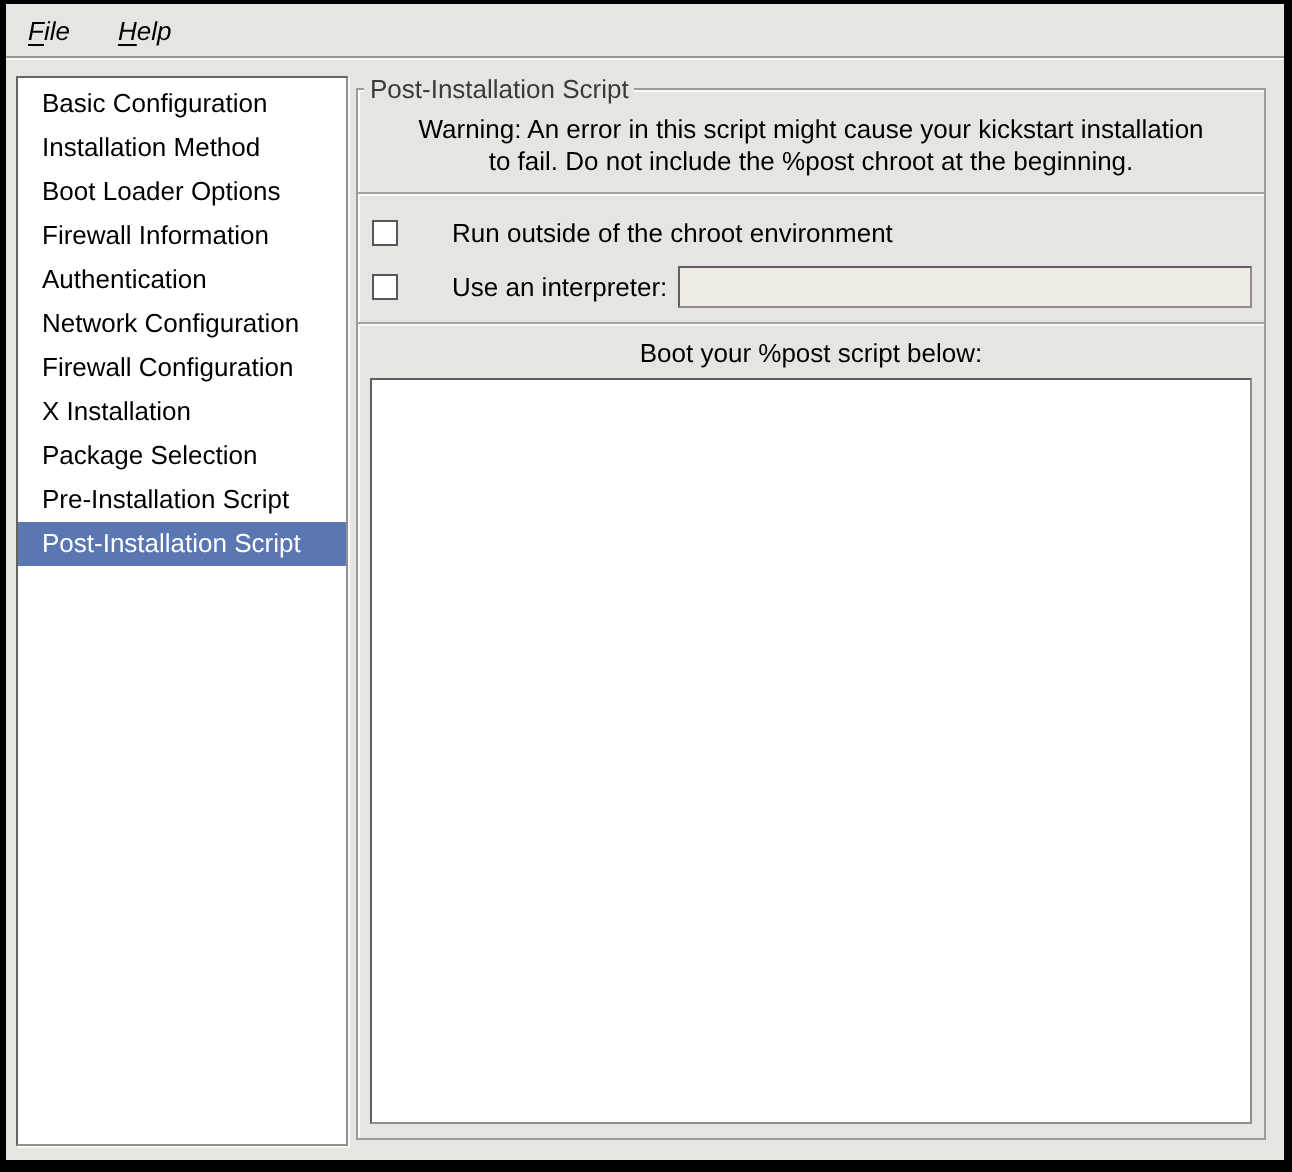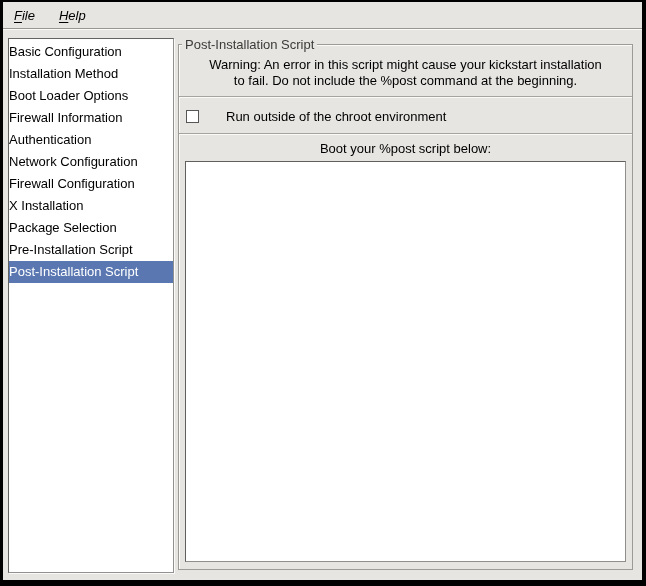--- a/index.html
+++ b/index.html
@@ -46,21 +46,21 @@
     border: 1px solid #919191;
     border-top-color: #636361;
     border-left-color: #636361;
     box-shadow: 1px 1px 0 #fbfaf8;
     padding-top: 2px;
     overflow: hidden;
   }
   .side-row {
     height: 22px;
     line-height: 22px;
-    padding-left: 0;
+    padding-left: 12px;
     white-space: nowrap;
     cursor: default;
   }
   .side-row.selected {
     background: #5a77b2;
     color: #ffffff;
   }
 
   
   .frame {
@@ -170,30 +170,35 @@
     <div class="side-row">Package Selection</div>
     <div class="side-row">Pre-Installation Script</div>
     <div class="side-row selected">Post-Installation Script</div>
   </div>
 
   <div class="frame">
     <span class="frame-title">Post-Installation Script</span>
 
     <div class="warning">
       <div>Warning: An error in this script might cause your kickstart installation</div>
-      <div>to fail. Do not include the %post command at the beginning.</div>
+      <div>to fail. Do not include the %post chroot at the beginning.</div>
     </div>
 
     <div class="sep"></div>
 
     <div class="cb-row">
       <span class="cb"></span>
       <span class="cb-label">Run outside of the chroot environment</span>
     </div>
 
+    <div class="cb-row interp">
+      <span class="cb"></span>
+      <span class="cb-label">Use an interpreter:</span>
+      <input class="entry" type="text" value="" style="">
+    </div>
 
     <div class="sep"></div>
 
     <div class="script-prompt">Boot your %post script below:</div>
 
     <textarea class="script-area" spellcheck="false" style=""></textarea>
   </div>
 
 </div>
 

